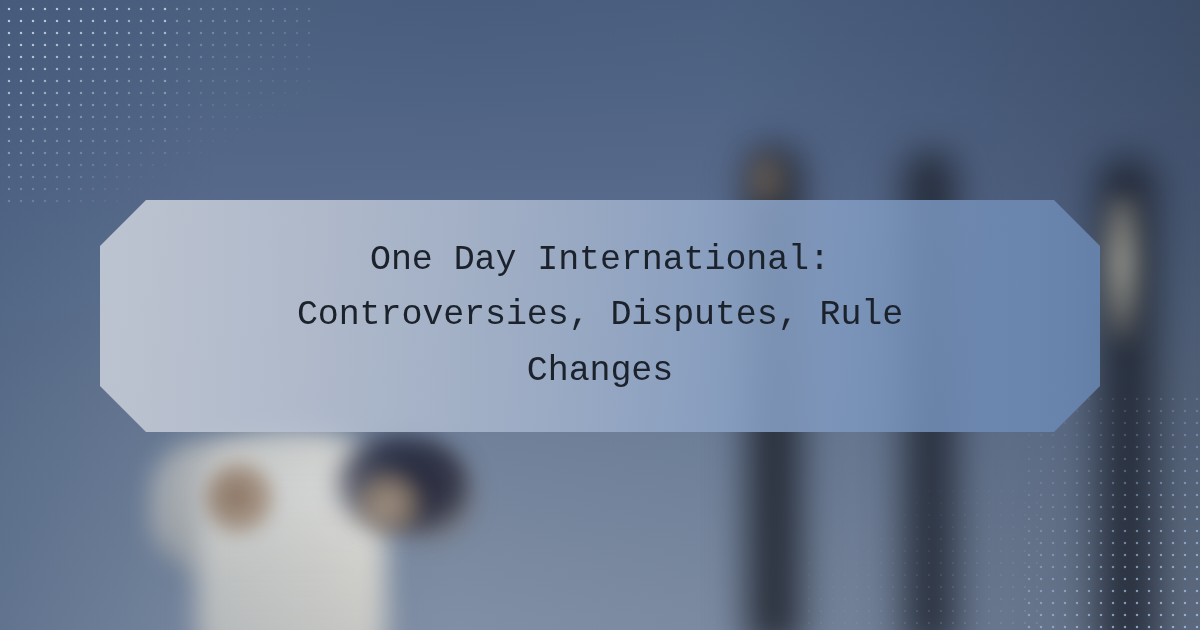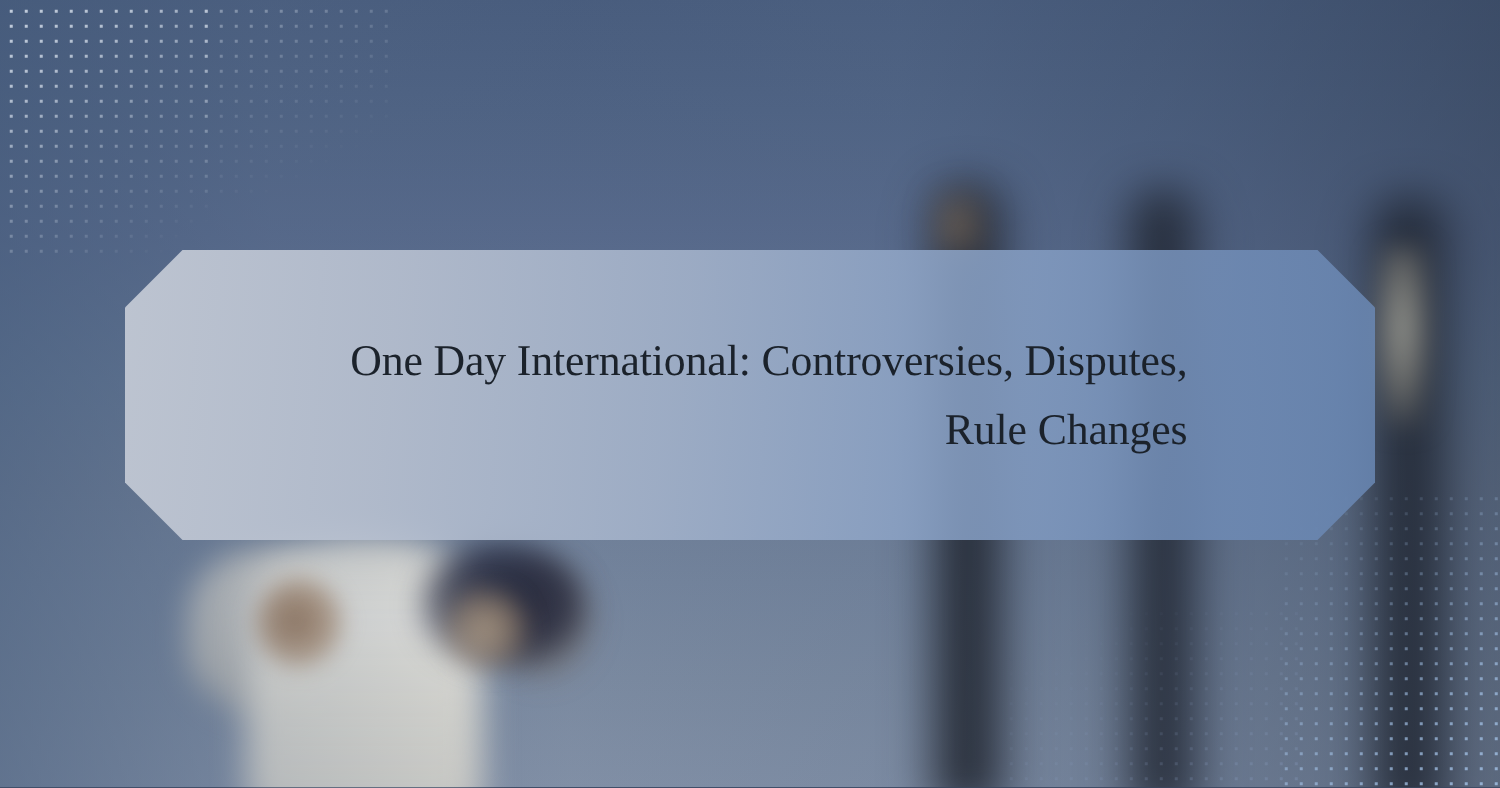--- a/index.html
+++ b/index.html
@@ -217,22 +217,22 @@
         rgba(112,140,182,0.87) 86%,
         rgba(104,134,178,0.87) 100%);
     display: flex;
     align-items: center;
     justify-content: center;
   }
 
   #card-title {
     margin: 16px;
     padding: 0 62px;
-    text-align: right;
-    font-family: Liberation Serif, serif;
+    text-align: center;
+    font-family: Liberation Mono, monospace;
     font-size: 35px;
     font-weight: 400;
     line-height: 1.58;
     letter-spacing: -0.1px;
     color: #1b222b;
     max-width: 700px;
   }
 </style>
 </head>
 <body>

